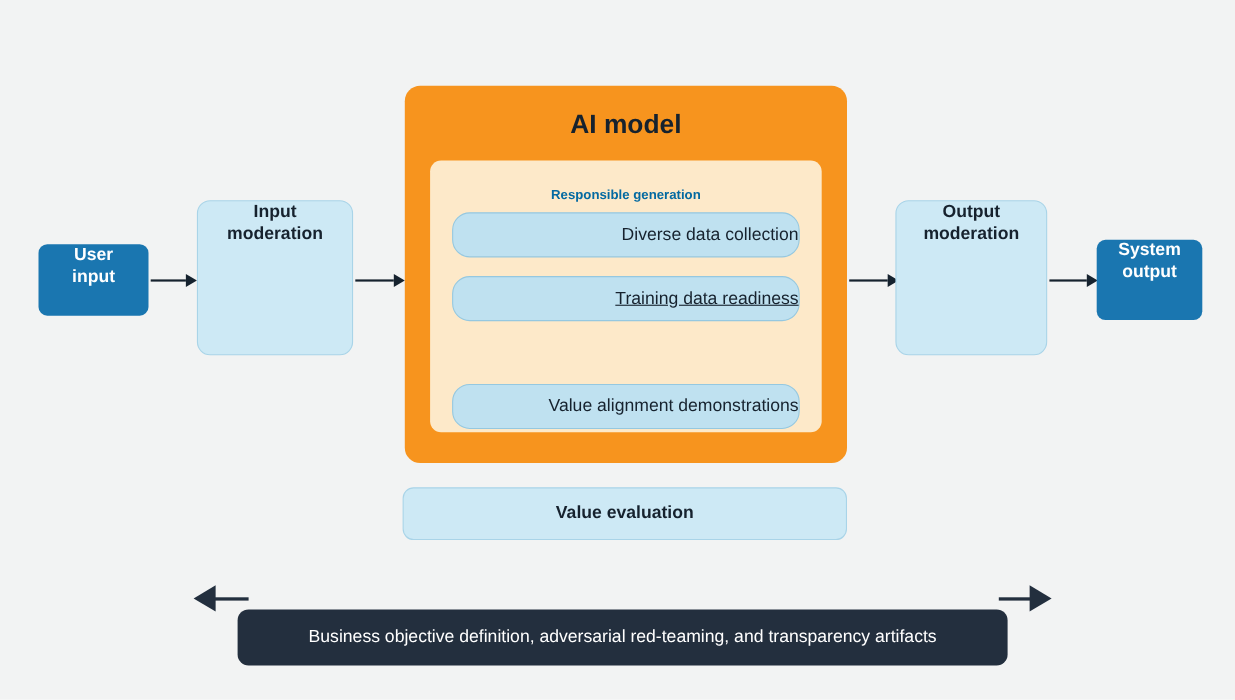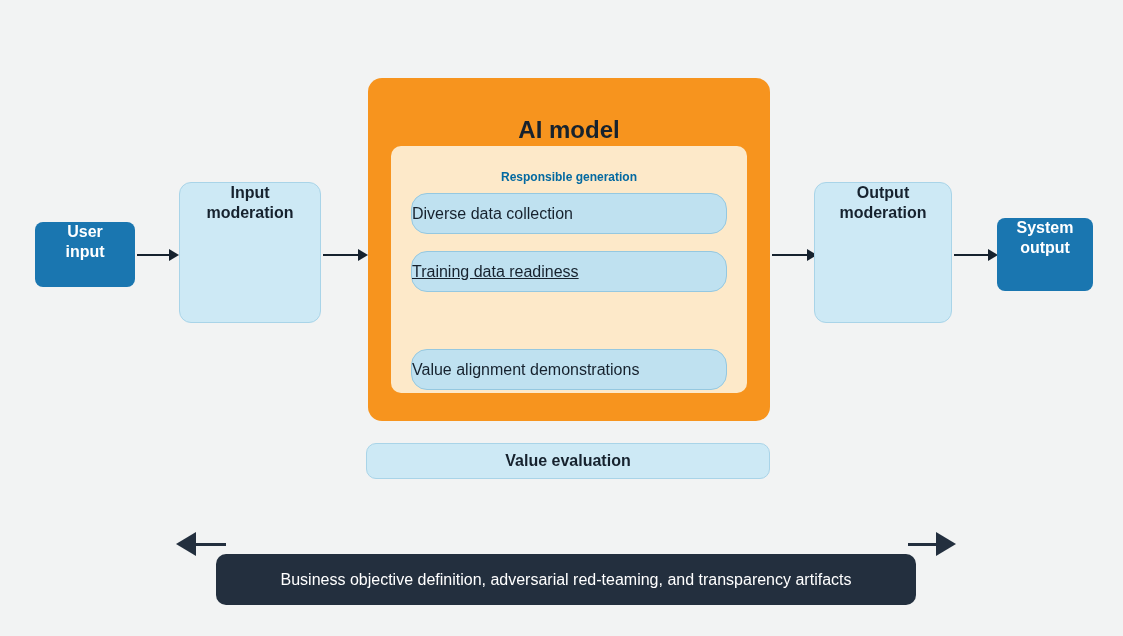--- a/index.html
+++ b/index.html
@@ -48,21 +48,21 @@
     border-radius: 12px;
   }
 
   
   .node-orange {
     background: #f7941e;
     border-radius: 14px;
   }
   .orange-title {
     position: absolute;
-    top: 38px;
+    top: 22px;
     left: 0;
     right: 0;
     text-align: center;
     color: #16222e;
     font-weight: bold;
     font-size: 24px;
   }
 
   
   .panel-cream {
@@ -83,21 +83,21 @@
 
   
   .pill {
     position: absolute;
     box-sizing: border-box;
     background: #bfe1f0;
     border: 1px solid #95c8e0;
     border-radius: 16px;
     display: flex;
     align-items: center;
-    justify-content: flex-start;
+    justify-content: flex-end;
     color: #16222e;
     font-size: 16px;
     font-weight: normal;
   }
 
   
   .bar-light {
     position: absolute;
     box-sizing: border-box;
     background: #cde9f5;
@@ -234,21 +234,21 @@
   <div class="arrow" style="left:954px; top:244px; width:44px; height:22px;">
     <div class="arrow-line" style="width:34px;"></div>
     <div class="arrow-head-r"></div>
   </div>
 
   <div class="node node-solid" style="left:997px; top:218px; width:96px; height:73px; flex-direction:column;">
     <span>System</span>
     <span>output</span>
   </div>
 
-  <div class="bar-light" style="left:366px; top:443px; width:404px; height:36px;">
+  <div class="bar-light" style="left:366px; top:443px; width:404px; height:48px;">
     <span>Value evaluation</span>
   </div>
 
   <div class="arrow" style="left:176px; top:522px; width:48px; height:44px;">
     <div class="big-head-l"></div>
     <div class="big-line" style="left:18px; width:32px;"></div>
   </div>
 
   <div class="banner" style="left:216px; top:517px; width:700px; height:51px;">
     <span>Business objective definition, adversarial red-teaming, and transparency artifacts</span>

